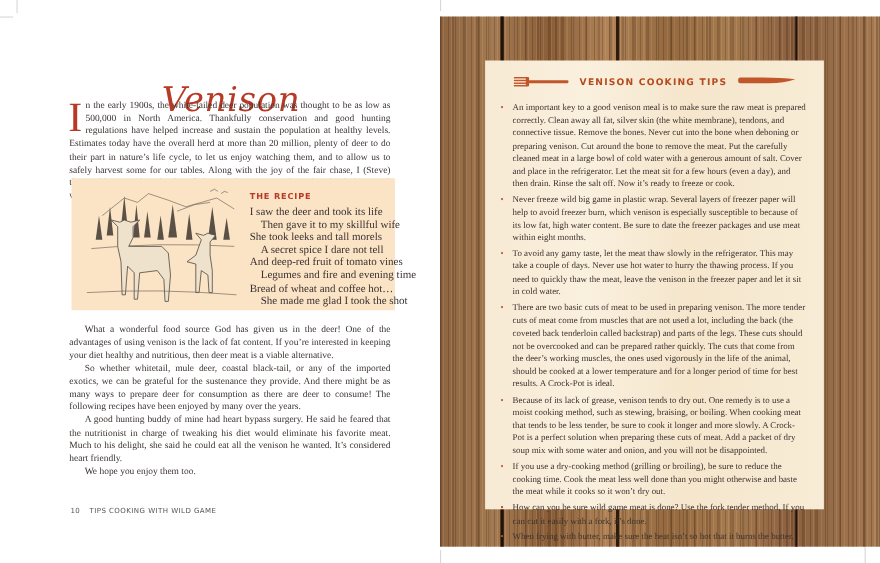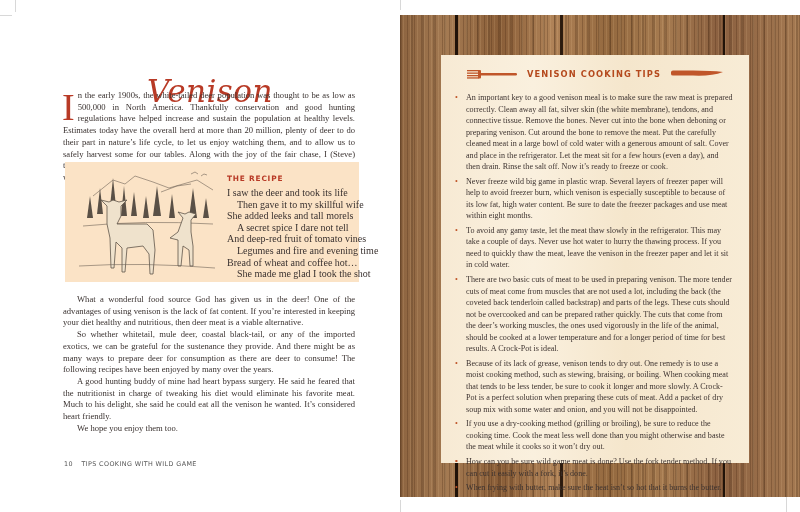--- a/index.html
+++ b/index.html
@@ -120,21 +120,21 @@
       <g fill="#efe2cc" stroke="#5f554a" stroke-width="0.8">
         <path d="M34 40 l-6 -6 l8 2 l4 -2 l6 2 l8 -2 l-6 6 l0 10 l-4 8 l30 0 l6 6 l2 20 l-2 24 l-3 0 l-1 -20 l-6 -8 l-16 2 l-2 24 l-3 0 l0 -24 l-6 -6 l-2 26 l-3 0 l-1 -30 l-3 -14 z"></path>
         <path d="M110 52 l-5 -6 l7 2 l4 -2 l7 2 l-5 6 l0 12 l2 14 l0 20 l-3 0 l-1 -16 l-6 -4 l-2 20 l-3 0 l0 -26 l-8 -2 l8 -6 z"></path>
       </g>
       <path d="M6 100 Q70 96 142 102" fill="none" stroke="#6e6357" stroke-width="0.6"></path>
     </svg>
     <div class="recipe-heading">THE RECIPE</div>
     <ul class="poem">
       <li>I saw the deer and took its life</li>
       <li class="indent">Then gave it to my skillful wife</li>
-      <li>She added leeks and tall morels</li>
+      <li>She took leeks and tall morels</li>
       <li class="indent">A secret spice I dare not tell</li>
       <li>And deep-red fruit of tomato vines</li>
       <li class="indent">Legumes and fire and evening time</li>
       <li>Bread of wheat and coffee hot…</li>
       <li class="indent">She made me glad I took the shot</li>
     </ul>
   </div>
 
   <div class="body-text">
     <p>What a wonderful food source God has given us in the deer! One of the advantages of using venison is the lack of fat content. If you’re interested in keeping your diet healthy and nutritious, then deer meat is a viable alternative.</p>

